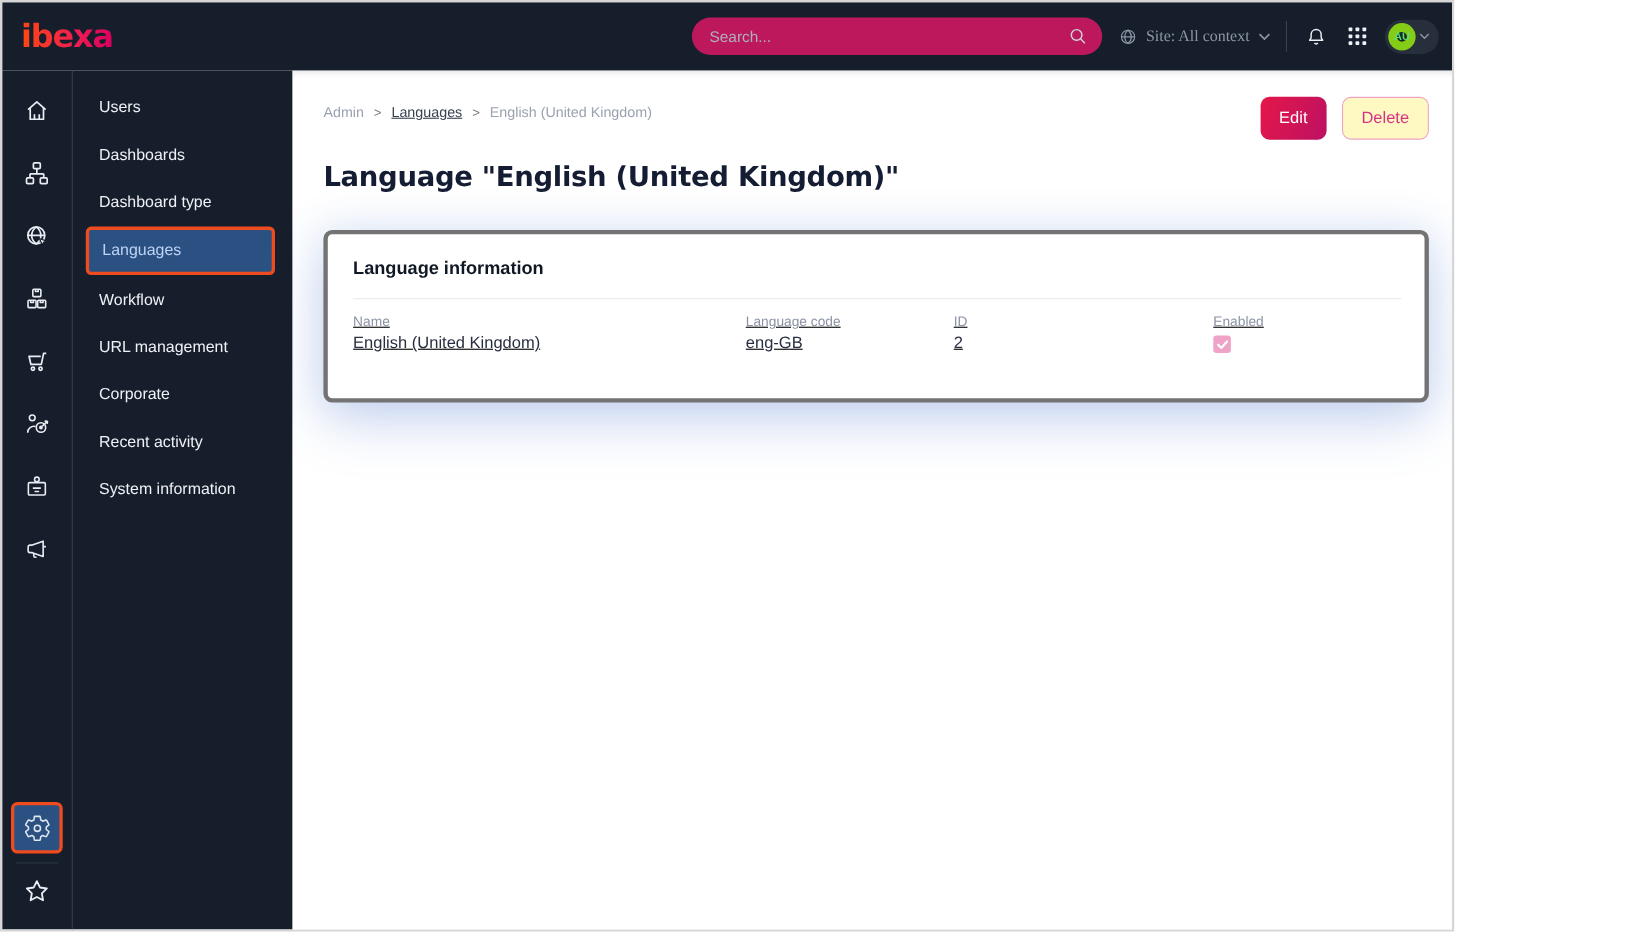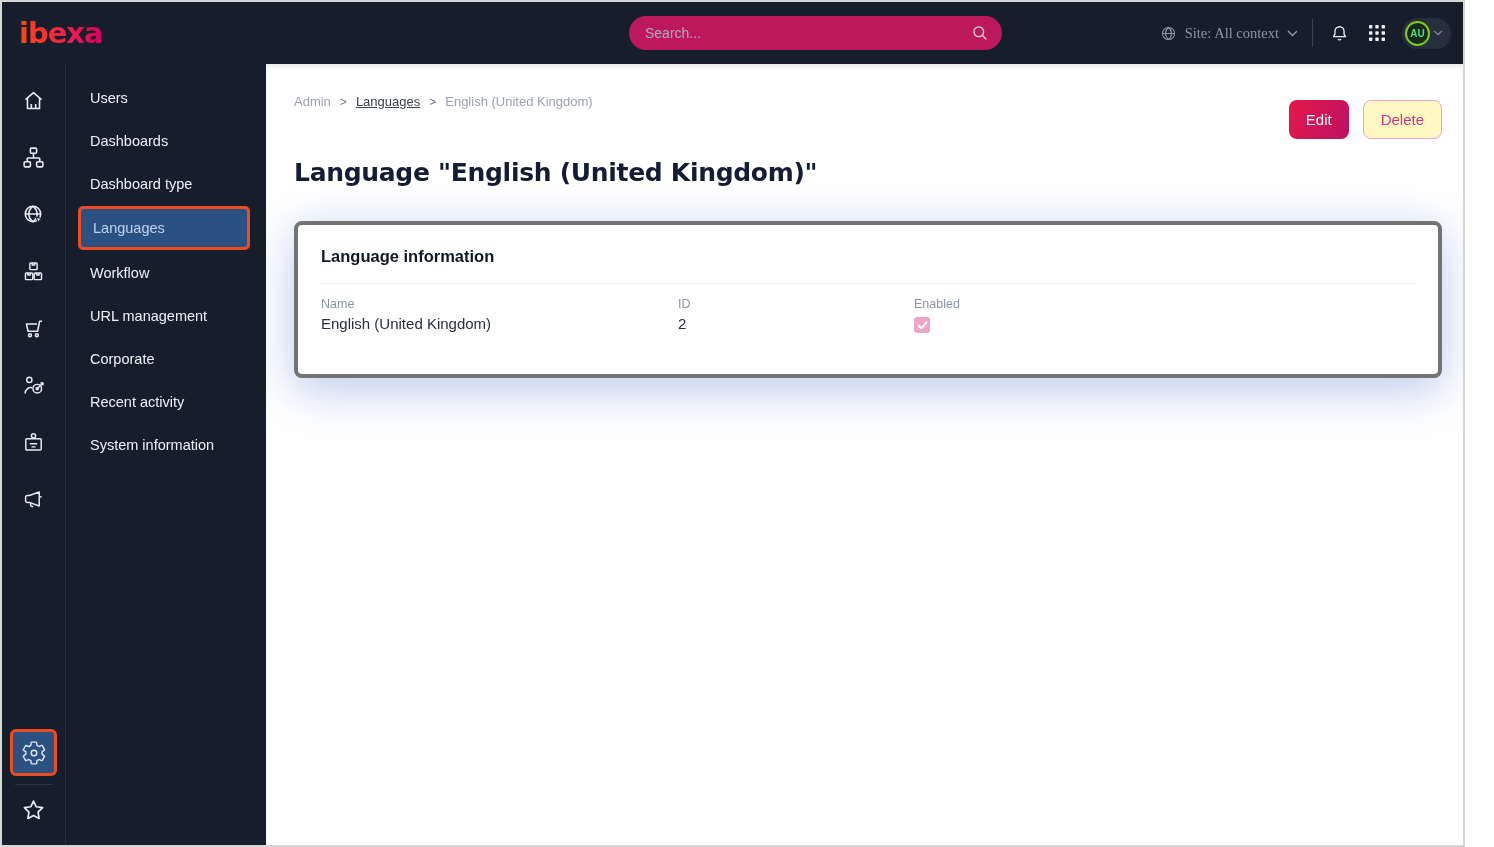--- a/index.html
+++ b/index.html
@@ -1,33 +1,33 @@
 <!DOCTYPE html>
 <html><head>
 <meta charset="utf-8">
 <style>
   * { margin:0; padding:0; box-sizing:border-box; }
   html,body { width:1494px; height:847px; font-family:"Liberation Sans", sans-serif; background:#fff; }
-  #app { width:1465px; height:847px; border:2px solid #d6d6d6; display:flex; flex-direction:column; overflow:hidden; background:#fff; }
+  #app { width:1322px; height:847px; border:2px solid #d6d6d6; display:flex; flex-direction:column; overflow:hidden; background:#fff; }
 
   
   .topbar { height:62px; background:#161e2b; position:relative; display:flex; align-items:center; flex:0 0 62px; }
   .logo { margin-left:17px; font-family:"DejaVu Sans", sans-serif; font-weight:bold; font-size:29px; letter-spacing:-1px;
           background:linear-gradient(90deg,#ff4713 0%,#ef1d52 60%,#d6005f 100%);
           -webkit-background-clip:text; background-clip:text; color:transparent; cursor:pointer; }
   .search-wrap { position:absolute; left:627px; top:14px; width:373px; height:34px; background:#be185d; border-radius:17px;
                  display:flex; align-items:center; padding:0 12px 0 16px; }
   .search-wrap input { flex:1; background:transparent; border:none; outline:none; color:#cfd4dd; font-size:14px; font-family:"Liberation Sans",sans-serif; }
   .search-wrap input::placeholder { color:#aab1bd; }
   .tb-right { position:absolute; right:12px; top:0; height:62px; display:flex; align-items:center; gap:14px; }
   .site-ctx { display:flex; align-items:center; gap:8px; color:#8e96a6; font-size:14.5px; cursor:pointer;font-family:Liberation Serif, serif; }
   .tb-divider { width:1px; height:28px; background:#3a4250; }
   .tb-iconbtn { background:none; border:none; cursor:pointer; display:flex; align-items:center; padding:2px; }
   .user-pill { display:flex; align-items:center; gap:3px; background:#272f3d; border-radius:16px; padding:3px 8px 3px 3px; cursor:pointer; }
-  .avatar { width:25px; height:25px; border-radius:50%; border:2px solid #84cc16; background:#132b1c; color:#5ddb80;
+  .avatar { width:25px; height:25px; border-radius:50%; border:8px solid #84cc16; background:#132b1c; color:#5ddb80;
             font-size:10px; font-weight:bold; display:flex; align-items:center; justify-content:center; letter-spacing:0; }
 
   
   .body-row { flex:1; display:flex; min-height:0; }
 
   
   .rail { width:64px; background:#161e2b; border-right:1px solid #262f3e; display:flex; flex-direction:column; align-items:center; padding:8px 0 12px; }
   .rail-btn { width:64px; height:57px; background:none; border:none; display:flex; align-items:center; justify-content:center; cursor:pointer; }
   .rail-bottom { margin-top:auto; display:flex; flex-direction:column; align-items:center; width:100%; }
   .settings-box { width:47px; height:47px; background:#2a5181; border:3px solid #ee4c1e; border-radius:6px;
@@ -41,31 +41,31 @@
   .menu-item.active { background:#2a5181; border:3px solid #ee4c1e; border-radius:5px; margin:1px 16px 1px 12px; padding-left:12px; height:44px; color:#bfd2f4; }
 
   
   .main { flex:1; background:#fff; box-shadow:inset 0 6px 8px -6px rgba(20,30,50,.18); padding:0 21px 0 28px; overflow:hidden; }
   .head-row { margin-top:24px; display:flex; align-items:flex-start; justify-content:space-between; }
   .breadcrumb { display:flex; align-items:center; gap:9px; font-size:13px; margin-top:6px; }
   .bc-dim { color:#9aa1b1; }
   .bc-link { color:#39414f; text-decoration:underline; cursor:pointer; }
   .bc-sep { color:#6f7787; font-size:12px; }
   .actions { display:flex; gap:14px; }
-  .btn { height:39px; border-radius:8px; font-size:15px; padding:0 17px; cursor:pointer; font-family:"Liberation Sans",sans-serif;margin-top:12px; }
+  .btn { height:39px; border-radius:8px; font-size:15px; padding:0 17px; cursor:pointer; font-family:"Liberation Sans",sans-serif; }
   .btn-edit { border:none; color:#fff; background:linear-gradient(115deg,#e5174a 0%,#bc1162 100%); }
   .btn-delete { background:#fef9c3; border:1px solid #efa3c2; color:#d63384; }
 
   .page-title { margin-top:19px; font-family:"DejaVu Sans",sans-serif; font-weight:bold; font-size:25px; color:#141d33; letter-spacing:-.3px; }
 
   .card { margin-top:34px; background:#fff; border:4px solid #737373; border-radius:8px; height:157px;
           box-shadow:0 18px 50px -2px rgba(88,130,210,.30), 0 0 35px 6px rgba(88,130,210,.12); }
   .card h2 { padding:22px 23px 0; font-size:16.5px; color:#101826; font-weight:bold; font-family:"Liberation Sans",sans-serif; }
   .card-divider { height:1px; background:#e8eaee; margin:17px 21px 0 23px; }
-  .fields { display:flex; padding:13px 23px 0; }
+  .fields { display:flex; padding:13px 23px 0;text-decoration:underline; }
   .field-name { width:357px; } .field-code { width:189px; } .field-id { width:236px; } .field-enabled { flex:1; }
   .f-label { font-size:12.5px; color:#8b93a4; }
   .f-value { margin-top:4px; font-size:15px; color:#272e40; }
   .checkbox { margin-top:6px; width:16px; height:16px; border-radius:3px; background:#efa3c7; display:flex; align-items:center; justify-content:center; }
 
   svg { display:block; }
 </style>
 </head>
 <body>
 
@@ -264,20 +264,24 @@
       <h1 class="page-title">Language "English (United Kingdom)"</h1>
 
       <section class="card">
         <h2>Language information</h2>
         <div class="card-divider"></div>
         <div class="fields">
           <div class="field-name">
             <div class="f-label">Name</div>
             <div class="f-value">English (United Kingdom)</div>
           </div>
+          <div class="field-code">
+            <div class="f-label">Language code</div>
+            <div class="f-value">eng-GB</div>
+          </div>
           <div class="field-id">
             <div class="f-label">ID</div>
             <div class="f-value">2</div>
           </div>
           <div class="field-enabled">
             <div class="f-label">Enabled</div>
             <div class="checkbox">
               <span>
                 <svg width="11" height="9" viewBox="0 0 11 9" fill="none" stroke="#fff" stroke-width="2" stroke-linecap="round" stroke-linejoin="round">
                     <path d="M1.5 4.5l2.8 2.8L9.5 1.5"></path>

